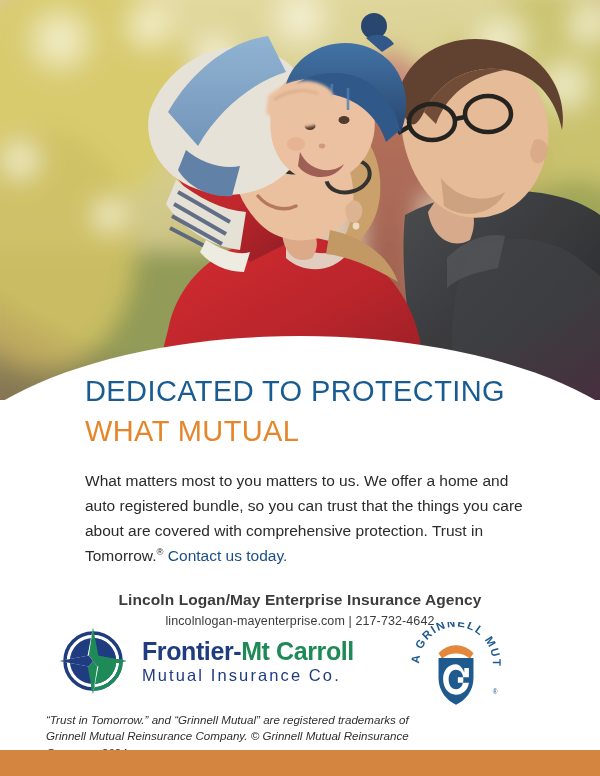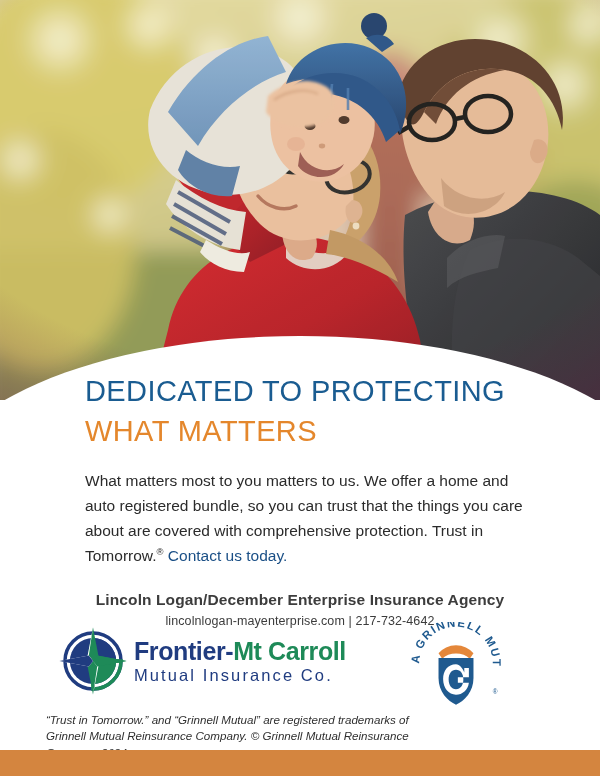--- a/index.html
+++ b/index.html
@@ -117,20 +117,21 @@
     position: absolute;
     left: 0; top: 622px;
     width: 600px;
     height: 92px;
   }
   .frontier-logo {
     position: absolute;
     left: 58px; top: 4px;
     display: flex;
     align-items: center;
+    gap: 8px;
   }
   .frontier-wordmark {
     margin-left: 6px;
     line-height: 1;
   }
   .fw-top {
     font-size: 25px;
     font-weight: bold;
     letter-spacing: -0.4px;
     white-space: nowrap;
@@ -350,25 +351,25 @@
 
       <rect x="0" y="0" width="600" height="400" fill="#c8b48a" opacity="0.06"></rect>
     </svg>
 
     <div class="vignette"></div>
     <div class="sweep"></div>
   </div>
 
   <div class="content">
     <h1 class="headline">DEDICATED TO PROTECTING</h1>
-    <h2 class="headline-2">WHAT MATTERS</h2>
+    <h2 class="headline-2">WHAT MUTUAL</h2>
 
     <p class="body-copy"><span>What matters most to you matters to us. We offer a home and auto registered bundle, so you can trust that the things you care about are covered with comprehensive protection. Trust in Tomorrow.</span><span class="reg">®</span> <a class="cta-link" href="#">Contact us today.</a></p>
 
-    <div class="agency">Lincoln Logan/December Enterprise Insurance Agency</div>
+    <div class="agency">Lincoln Logan/May Enterprise Insurance Agency</div>
     <div class="agency-contact">
       <span>lincolnlogan-mayenterprise.com</span>
       <span>|</span>
       <span>217-732-4642</span>
     </div>
   </div>
 
   <div class="logo-row">
 
     <div class="frontier-logo">

